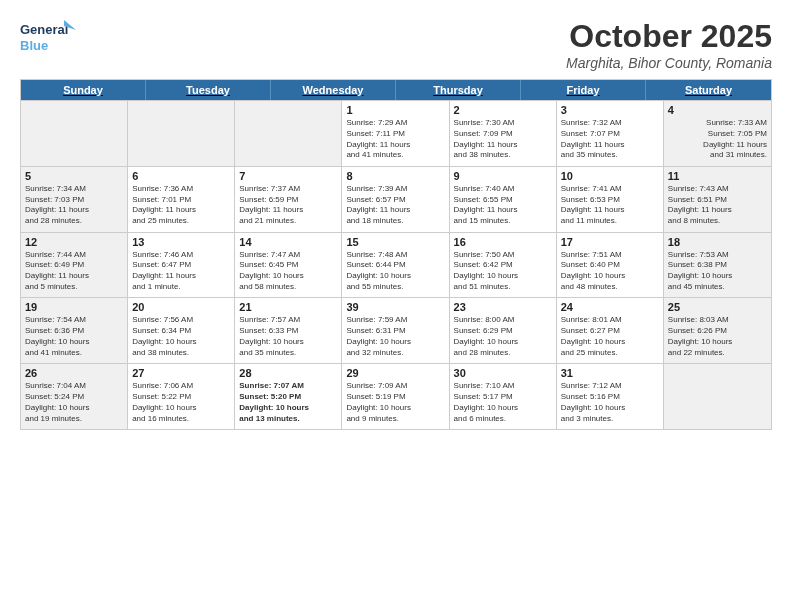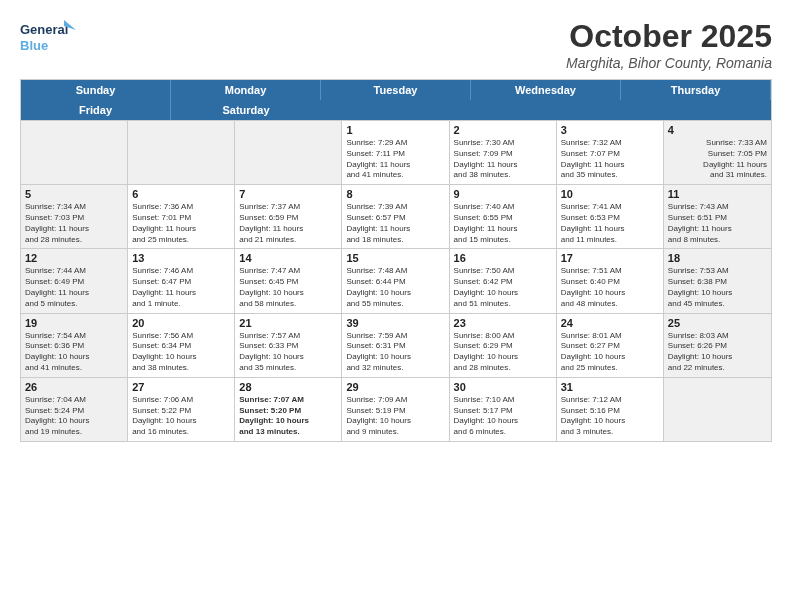--- a/index.html
+++ b/index.html
@@ -42,22 +42,23 @@
       font-style: italic;
     }
     .calendar {
       flex: 1;
       display: flex;
       flex-direction: column;
       border: 1px solid #ccc;
     }
     .cal-header {
       display: grid;
-      grid-template-columns: repeat(5, 1fr);
+      grid-template-columns: repeat(6, 1fr);
       background: #2e6da4;
+      text-decoration: underline;
     }
     .cal-header-cell {
       color: #fff;
       font-size: 11px;
       font-weight: bold;
       text-align: center;
       padding: 4px 2px;
       border-right: 1px solid #5590c0;
     }
     .cal-header-cell:last-child { border-right: none; }
@@ -111,21 +112,20 @@
 </div>
     <div class="title-block">
       <div class="month-title">October 2025</div>
       <div class="location">Marghita, Bihor County, Romania</div>
     </div>
   </div>
 
   <div class="calendar">
     <div class="cal-header">
     <div class="cal-header-cell">Sunday</div>
-        <div class="cal-header-cell">Monday</div>
         <div class="cal-header-cell">Tuesday</div>
         <div class="cal-header-cell">Wednesday</div>
         <div class="cal-header-cell">Thursday</div>
         <div class="cal-header-cell">Friday</div>
         <div class="cal-header-cell">Saturday</div>
       </div>
     <div class="cal-body">
     <div class="cal-row">
           <div class="cal-cell shaded empty"></div>
           <div class="cal-cell shaded empty"></div>

